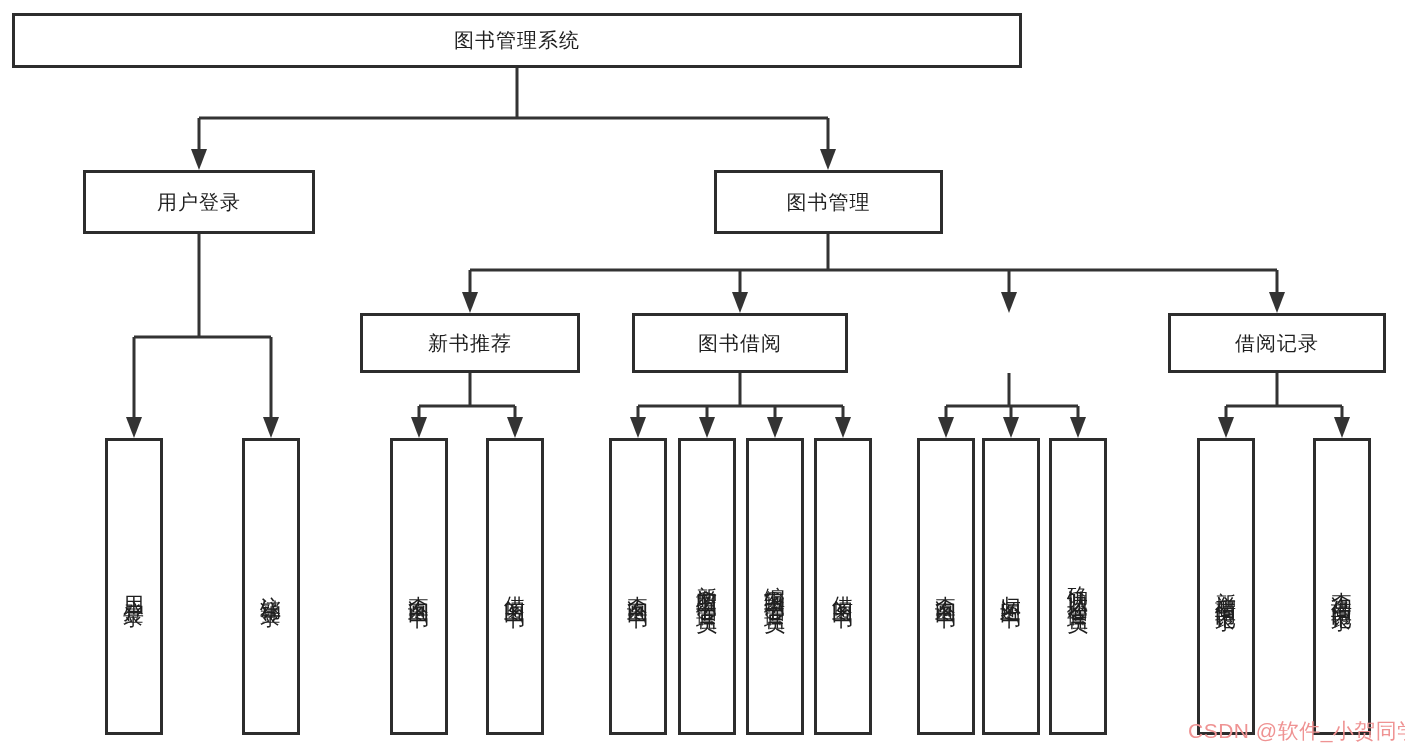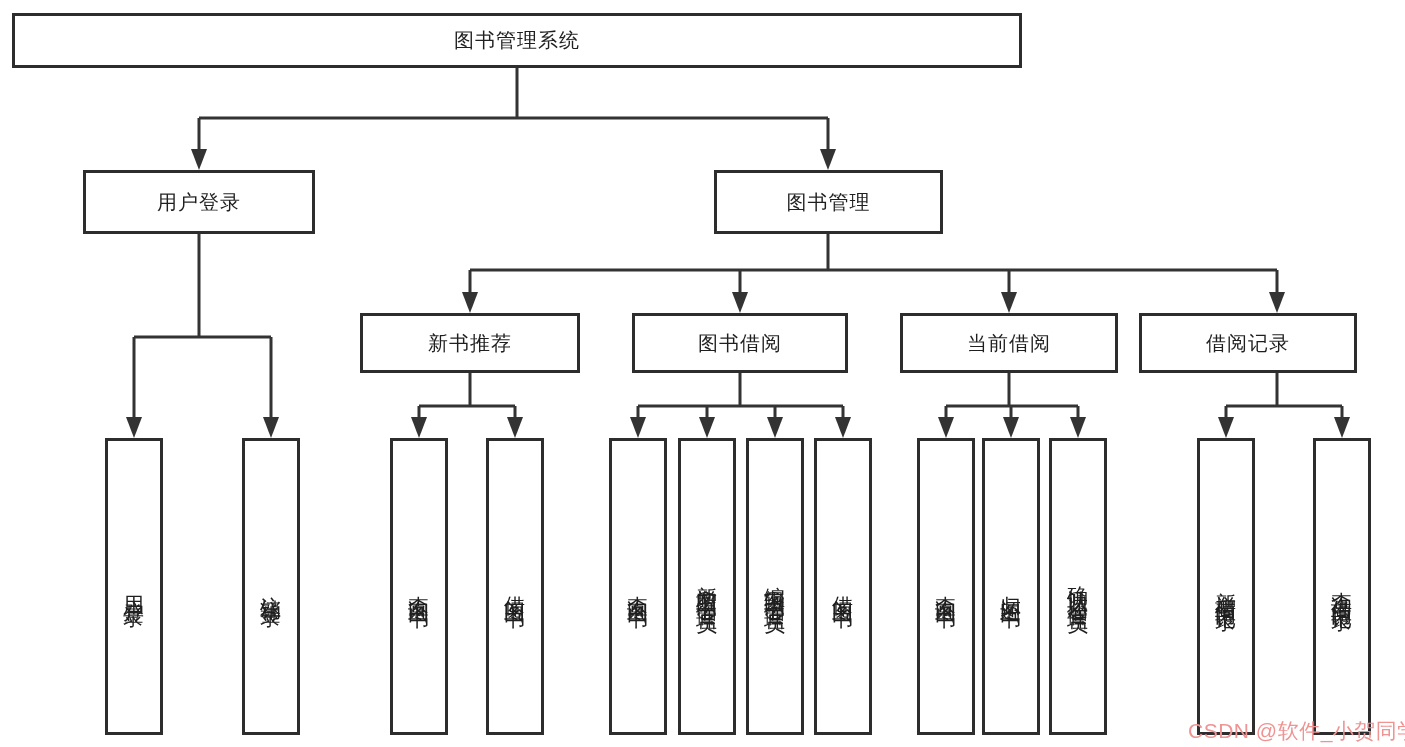--- a/index.html
+++ b/index.html
@@ -44,21 +44,21 @@
   }
   
   .b-root { left: 12px;  top: 13px;  width: 1010px; height: 55px; }
   
   .b-l2-0 { left: 83px;  top: 170px; width: 232px; height: 64px; }
   .b-l2-1 { left: 714px; top: 170px; width: 229px; height: 64px; text-align: center; }
   
   .b-l3-0 { left: 360px;  top: 313px; width: 220px; height: 60px; font-family: Liberation Mono, monospace; }
   .b-l3-1 { left: 632px;  top: 313px; width: 216px; height: 60px; text-align: right; }
   .b-l3-2 { left: 900px;  top: 313px; width: 218px; height: 60px; }
-  .b-l3-3 { left: 1139px; top: 313px; width: 218px; height: 60px; }
+  .b-l3-3 { left: 1168px; top: 313px; width: 218px; height: 60px; }
   
   .leaf { top: 438px; width: 58px; height: 297px; }
   .leaf .vtext {
     writing-mode: vertical-lr;
     text-orientation: mixed;
     font-size: 21px;
     letter-spacing: 4px;
     line-height: 1;
     white-space: nowrap;
   }
@@ -126,21 +126,20 @@
     <polygon class="ah" points="1334,417 1350,417 1342,438"></polygon>
   </svg>
 
   <div class="box b-root">图书管理系统</div>
 
   <div class="box b-l2-0">用户登录</div>
   <div class="box b-l2-1">图书管理</div>
 
   <div class="box b-l3-0">新书推荐</div>
   <div class="box b-l3-1">图书借阅</div>
-  <div class="box b-l3-2">当前借阅</div>
   <div class="box b-l3-3">借阅记录</div>
 
   <div class="box leaf lf-0">
     <span class="vtext">用户登录</span>
   </div>
   <div class="box leaf lf-1">
     <span class="vtext">注销登录</span>
   </div>
   <div class="box leaf lf-2">
     <span class="vtext">查询图书</span>

